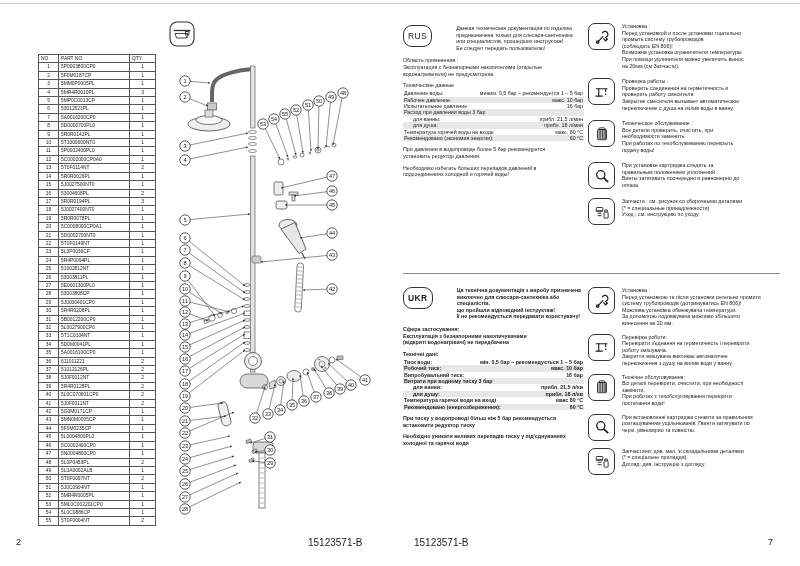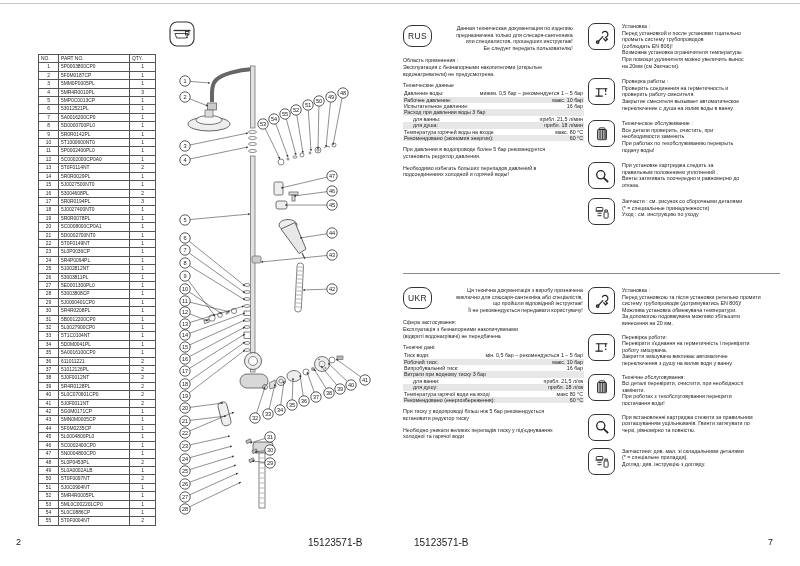--- a/index.html
+++ b/index.html
@@ -24,26 +24,26 @@
   
   .diagram { position:absolute; left:160px; top:6px; width:242px; height:528px; }
   .leader { stroke:#333; stroke-width:0.55; }
   .callout-circle { fill:#fff; stroke:#333; stroke-width:0.8; }
   .callout-num { font-size:5.6px; fill:#222; text-anchor:middle; font-family:"Liberation Sans",sans-serif; }
 
   
   .lang-left  { position:absolute; width:181px; left:403px; }
   .lang-right { position:absolute; width:193px; left:588px; }
   .rus-left  { top:25px; }  .rus-right { top:23px; }
-  .ukr-left  { top:287px; } .ukr-right { top:287px; }
+  .ukr-left  { top:287px;font-weight:bold; } .ukr-right { top:287px; }
   .divider { position:absolute; left:403px; top:273px; width:377px; border-top:0.8px solid #8a8a8a; }
 
   .pre { white-space:pre-line; }
   .small { font-size:5.3px; line-height:6.6px; }
-  .intro-row { display:flex; gap:24px; margin-bottom:6px;text-align:right; }
+  .intro-row { display:flex; gap:24px; margin-bottom:6px; }
   .badge {
     flex:0 0 auto; border:1.4px solid #333; border-radius:9px; font-size:8.5px;
     padding:4px 4px; height:12px; line-height:12px; letter-spacing:0.4px;
   }
   .blk-title { font-size:5.3px; line-height:6.8px; margin-top:5px; }
   .spec-table { margin-top:1px; }
   .spec-row { display:flex; justify-content:space-between; font-size:5.3px; line-height:6.4px; padding:0 1px; }
   .spec-row .lab { white-space:nowrap; }
   .spec-row .val { white-space:nowrap; text-align:right; }
   .shaded { background:#e7e7e7; }

